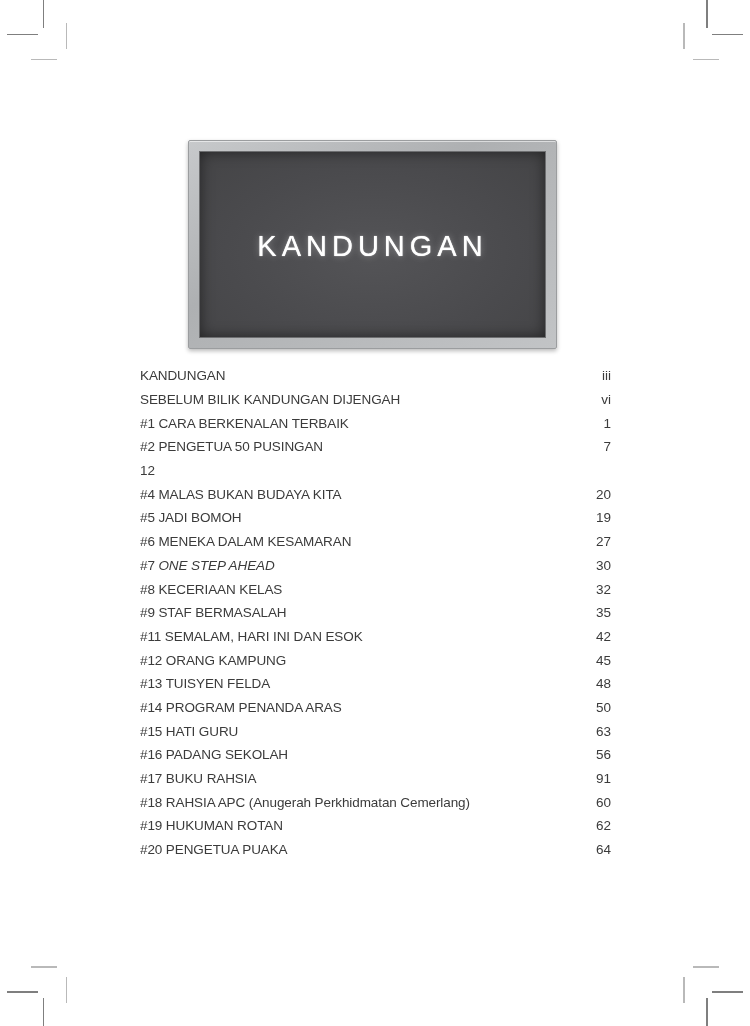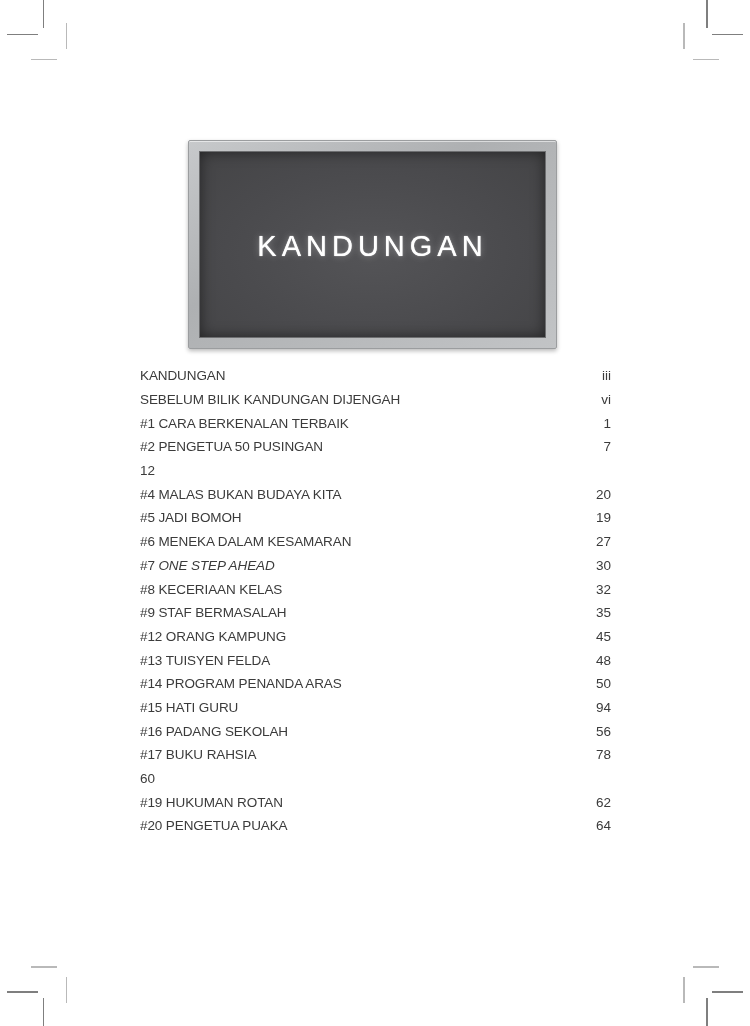--- a/index.html
+++ b/index.html
@@ -140,44 +140,49 @@
       </div>
       <div class="toc-row">
         <span class="toc-title">#8 KECERIAAN KELAS</span>
         <span class="toc-page">32</span>
       </div>
       <div class="toc-row">
         <span class="toc-title">#9 STAF BERMASALAH</span>
         <span class="toc-page">35</span>
       </div>
       <div class="toc-row">
+        <span class="toc-title">#11 SEMALAM, HARI INI DAN ESOK</span>
+        <span class="toc-page">42</span>
+      </div>
+      <div class="toc-row">
         <span class="toc-title">#12 ORANG KAMPUNG</span>
         <span class="toc-page">45</span>
       </div>
       <div class="toc-row">
         <span class="toc-title">#13 TUISYEN FELDA</span>
         <span class="toc-page">48</span>
       </div>
       <div class="toc-row">
         <span class="toc-title">#14 PROGRAM PENANDA ARAS</span>
         <span class="toc-page">50</span>
       </div>
       <div class="toc-row">
         <span class="toc-title">#15 HATI GURU</span>
-        <span class="toc-page">94</span>
+        <span class="toc-page">63</span>
       </div>
       <div class="toc-row">
         <span class="toc-title">#16 PADANG SEKOLAH</span>
         <span class="toc-page">56</span>
       </div>
       <div class="toc-row">
         <span class="toc-title">#17 BUKU RAHSIA</span>
-        <span class="toc-page">78</span>
+        <span class="toc-page">91</span>
       </div>
       <div class="toc-row">
+        <span class="toc-title">#18 RAHSIA APC (Anugerah Perkhidmatan Cemerlang)</span>
         <span class="toc-page">60</span>
       </div>
       <div class="toc-row">
         <span class="toc-title">#19 HUKUMAN ROTAN</span>
         <span class="toc-page">62</span>
       </div>
       <div class="toc-row">
         <span class="toc-title">#20 PENGETUA PUAKA</span>
         <span class="toc-page">64</span>
       </div>

